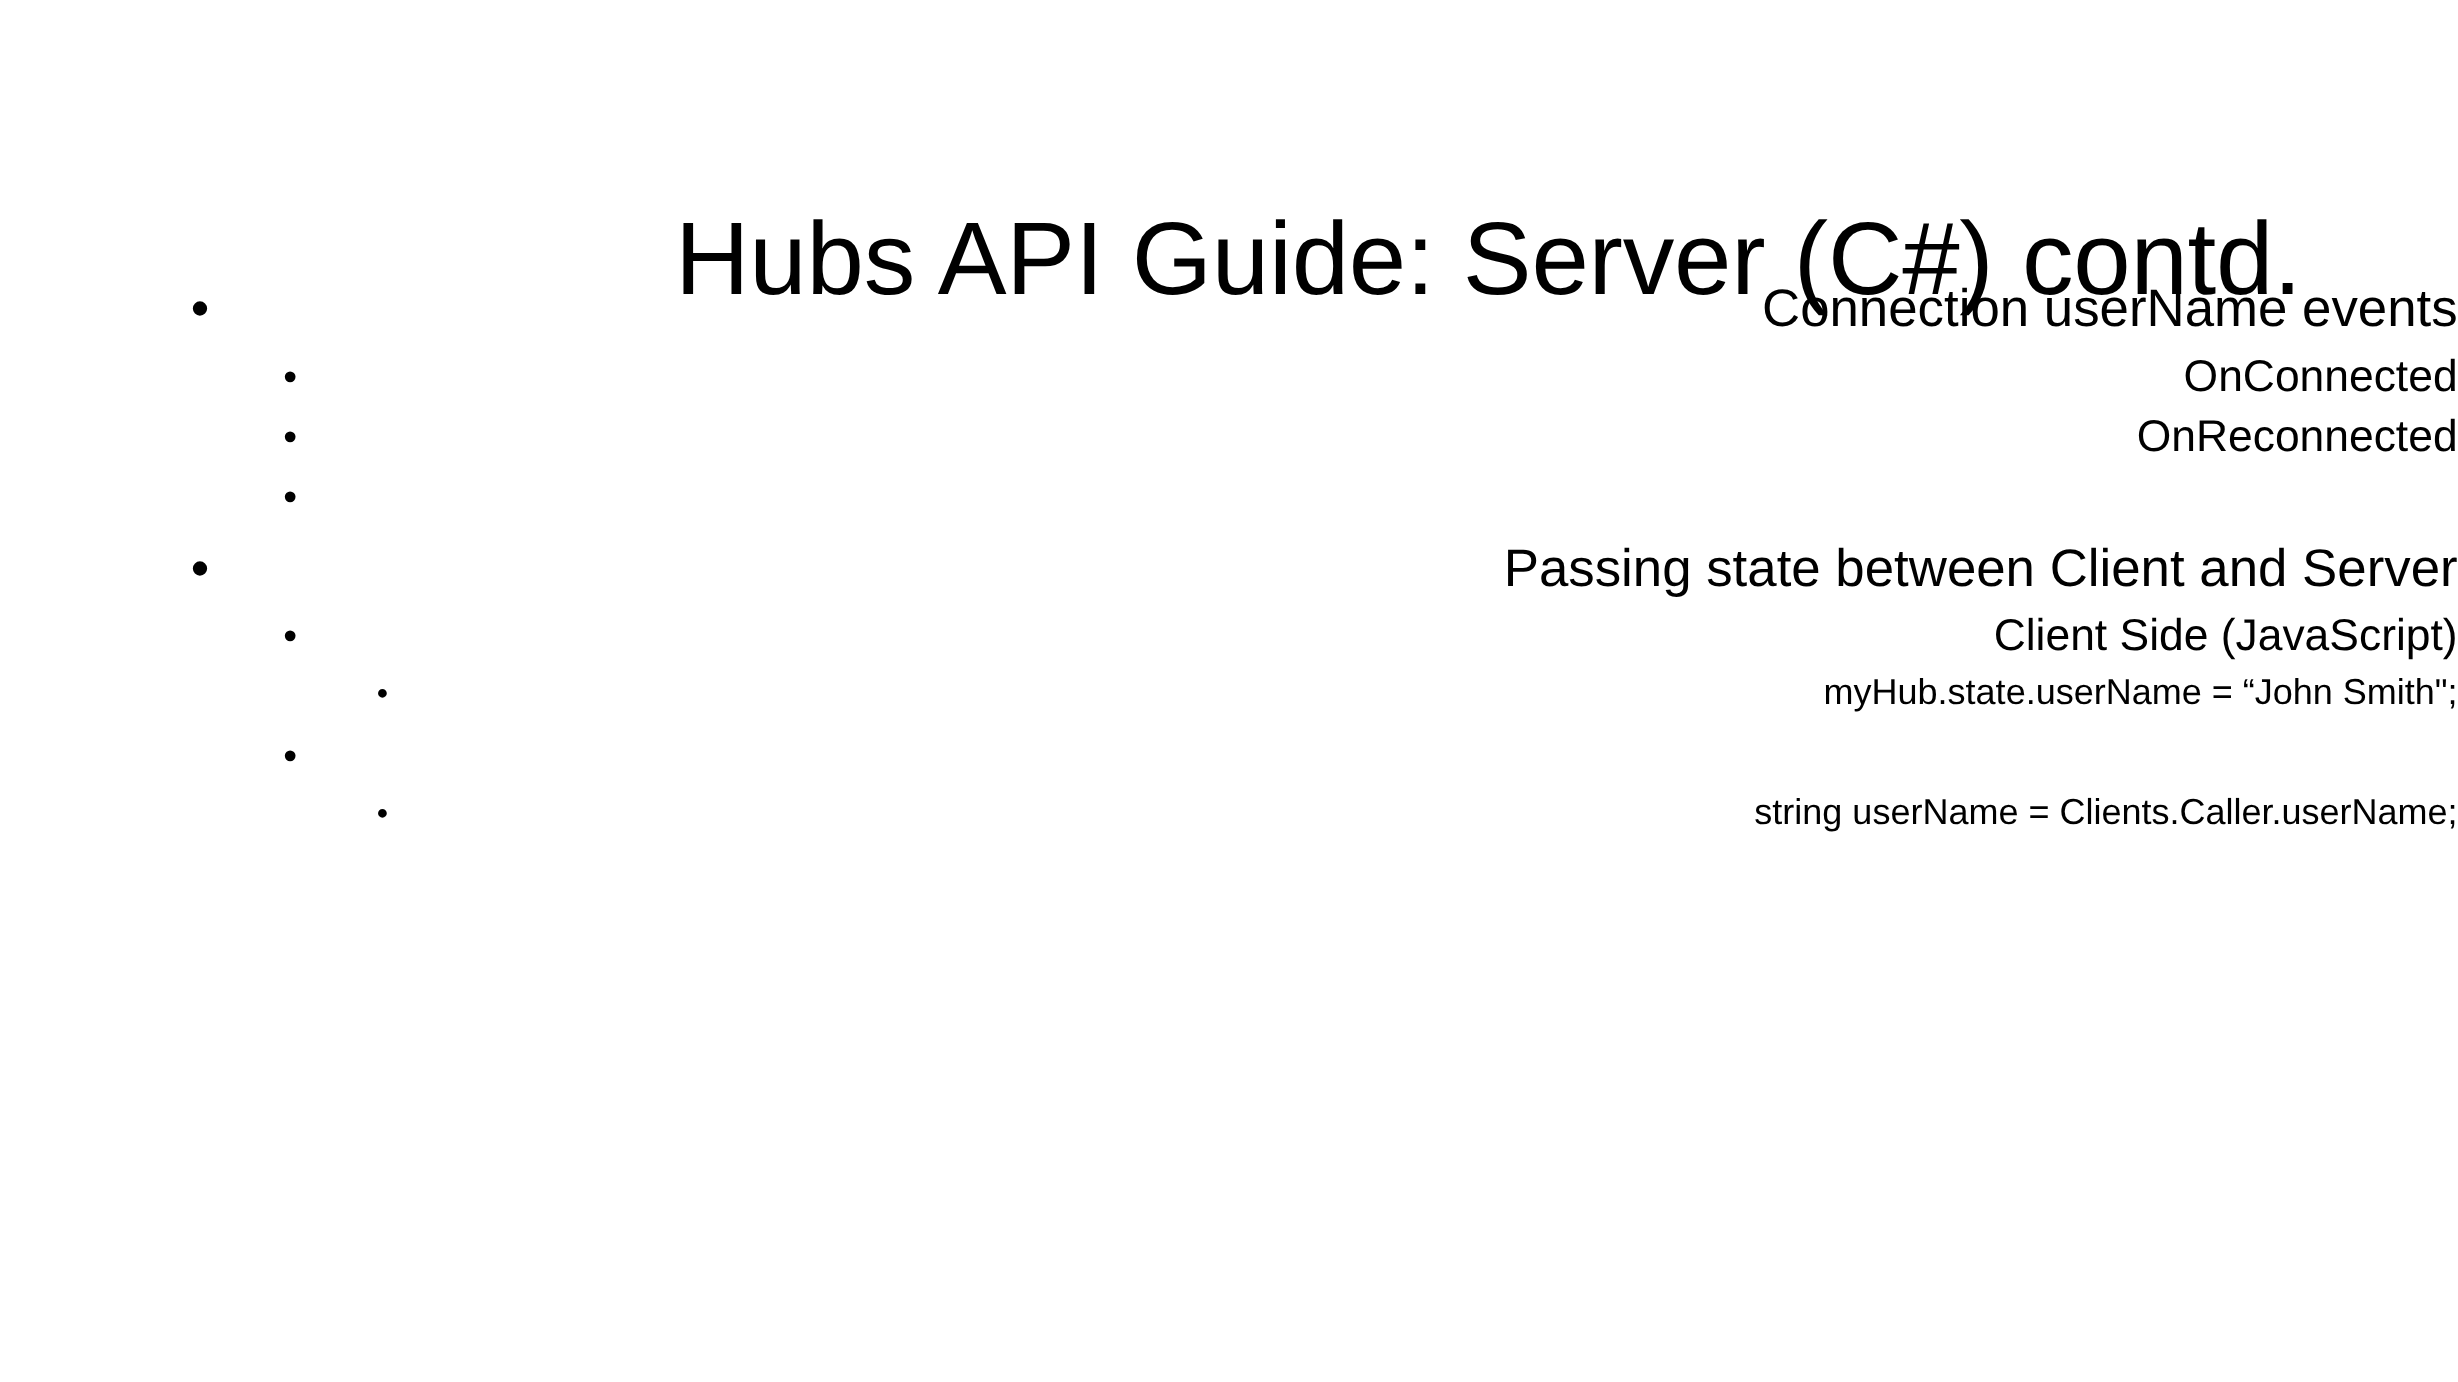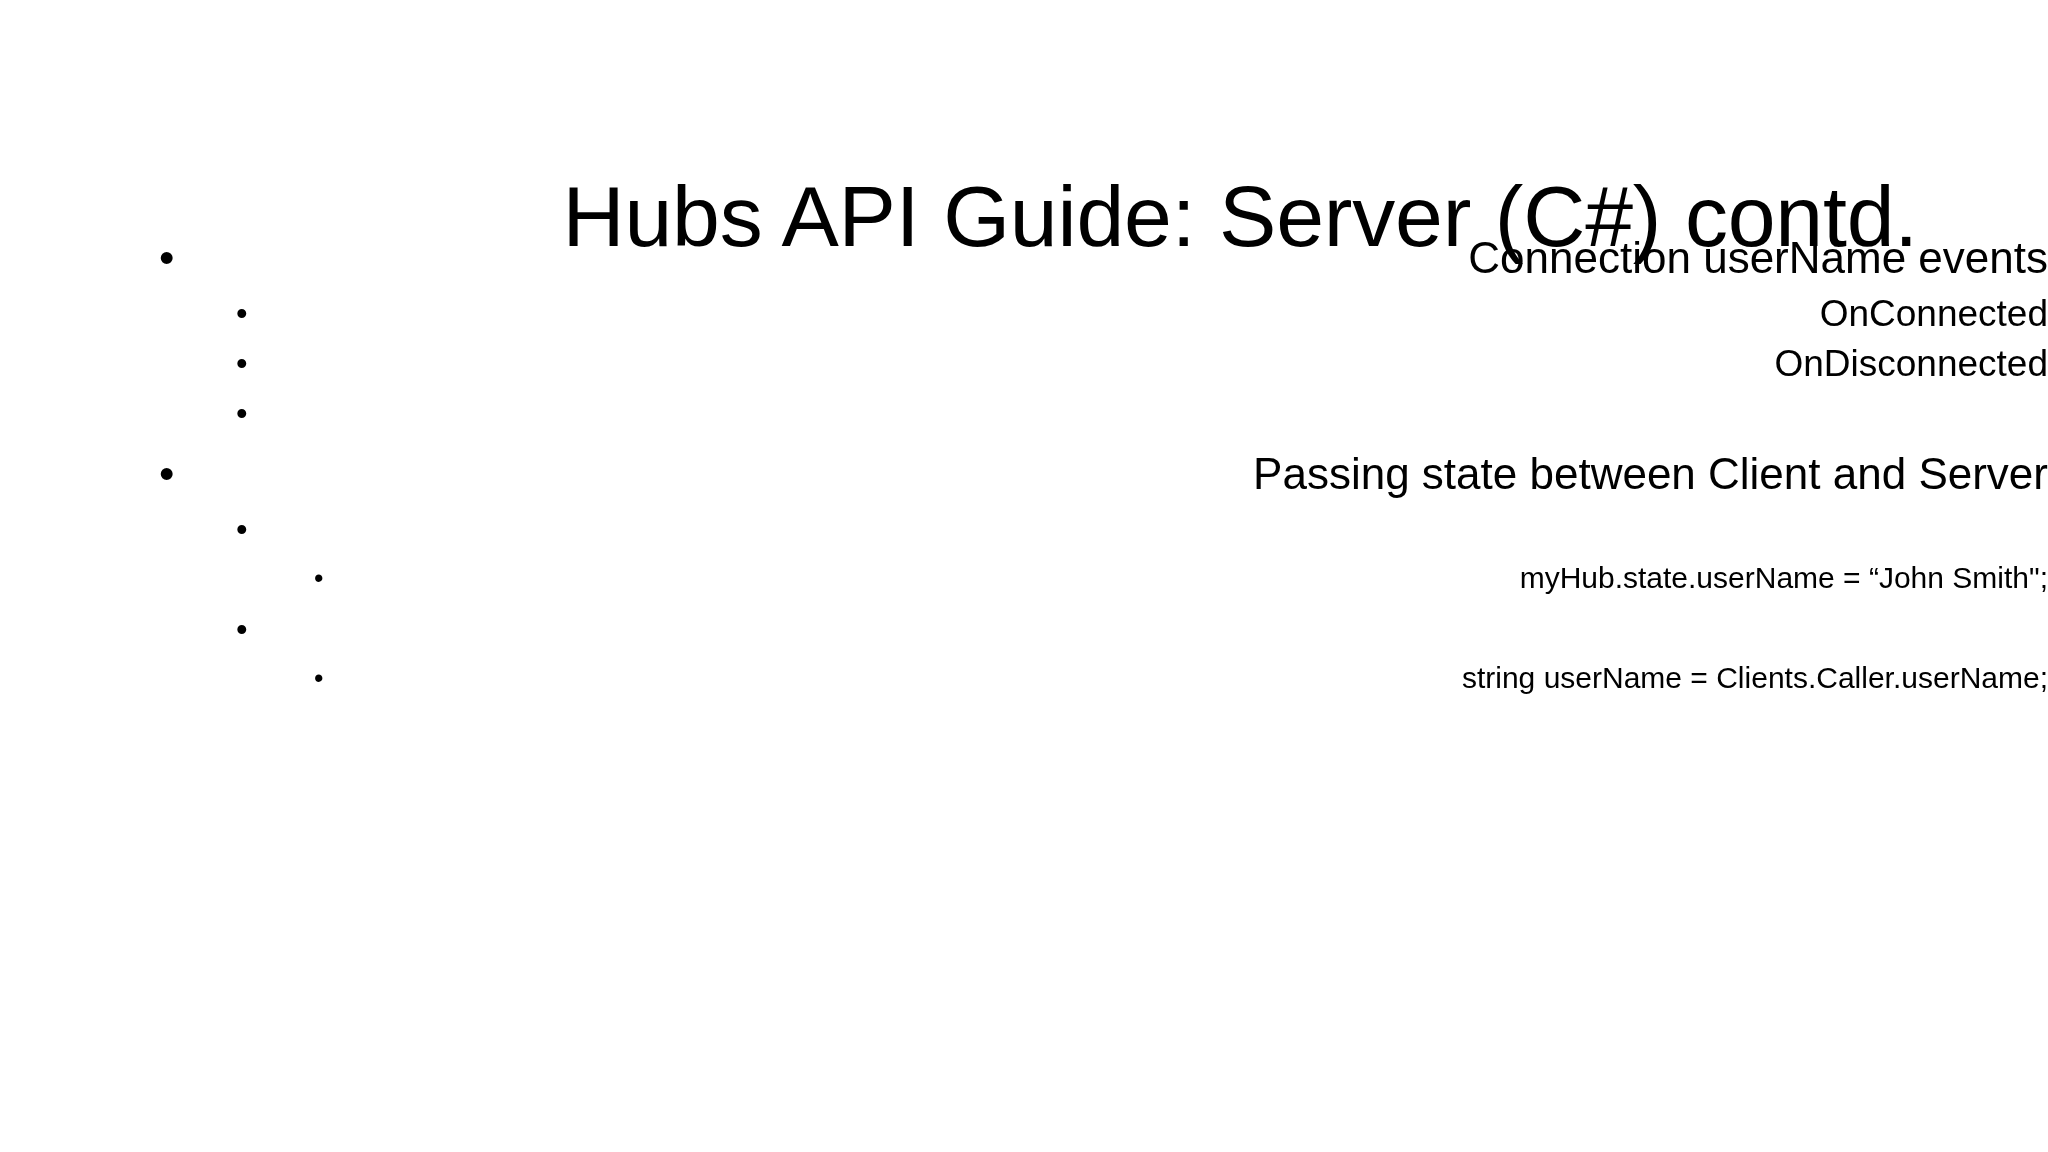--- a/index.html
+++ b/index.html
@@ -119,34 +119,35 @@
       <span class="btext">Connection userName events</span>
     </div>
 
     <div class="bullet-row lvl2 sp-top-sm">
       <span class="marker">•</span>
       <span class="btext">OnConnected</span>
     </div>
 
     <div class="bullet-row lvl2">
       <span class="marker">•</span>
-      <span class="btext">OnDisconnected</span>
+      <span class="btext">OnReconnected</span>
     </div>
 
     <div class="bullet-row lvl2">
       <span class="marker">•</span>
     </div>
 
     <div class="bullet-row lvl1 sp-top-md">
       <span class="marker">•</span>
       <span class="btext">Passing state between Client and Server</span>
     </div>
 
     <div class="bullet-row lvl2 sp-top-sm">
       <span class="marker">•</span>
+      <span class="btext">Client Side (JavaScript)</span>
     </div>
 
     <div class="bullet-row lvl3">
       <span class="marker">•</span>
       <span class="btext">myHub.state.userName = “John Smith";</span>
     </div>
 
     <div class="bullet-row lvl2 sp-top-sm">
       <span class="marker">•</span>
     </div>

